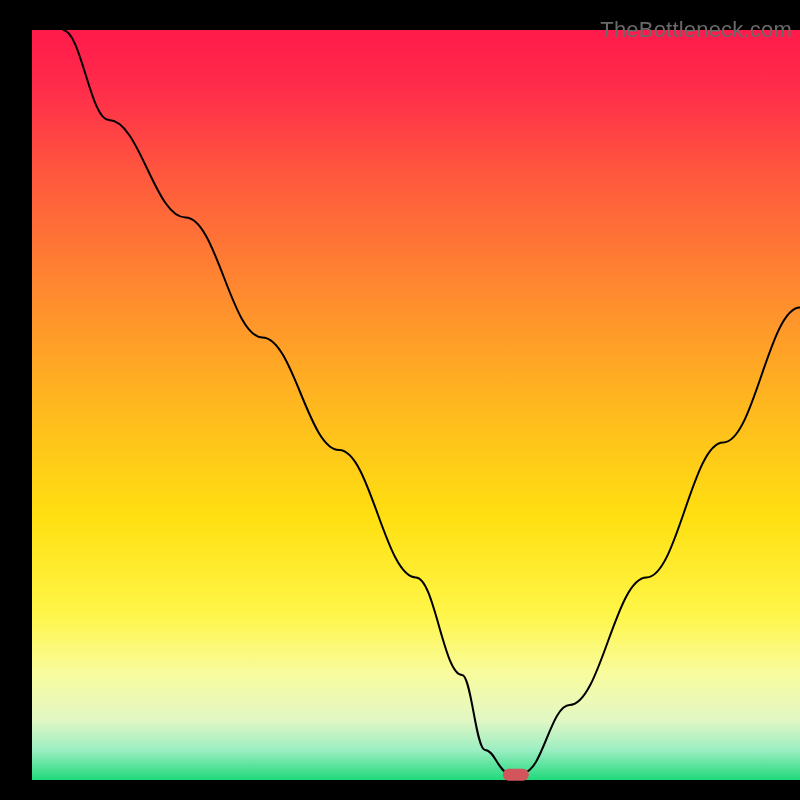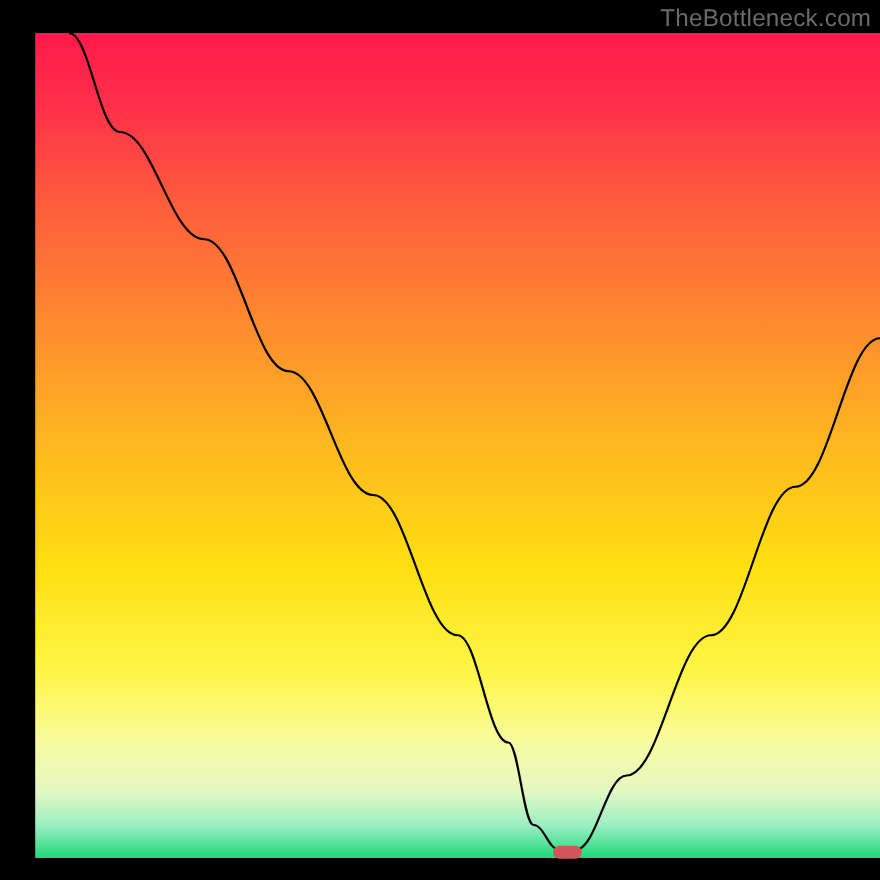--- a/index.html
+++ b/index.html
@@ -13,21 +13,21 @@
   .chart-container {
     position: relative;
     width: 800px;
     height: 800px;
   }
   svg {
     display: block;
   }
   .watermark {
     position: absolute;
-    top: 4px;
+    top: 17px;
     right: 8px;
     font-family: Arial, Helvetica, sans-serif;
     font-size: 22px;
     font-weight: 500;
     color: #6a6a6a;
     letter-spacing: 0.2px;
   }
 </style>
 </head>
 <body>

